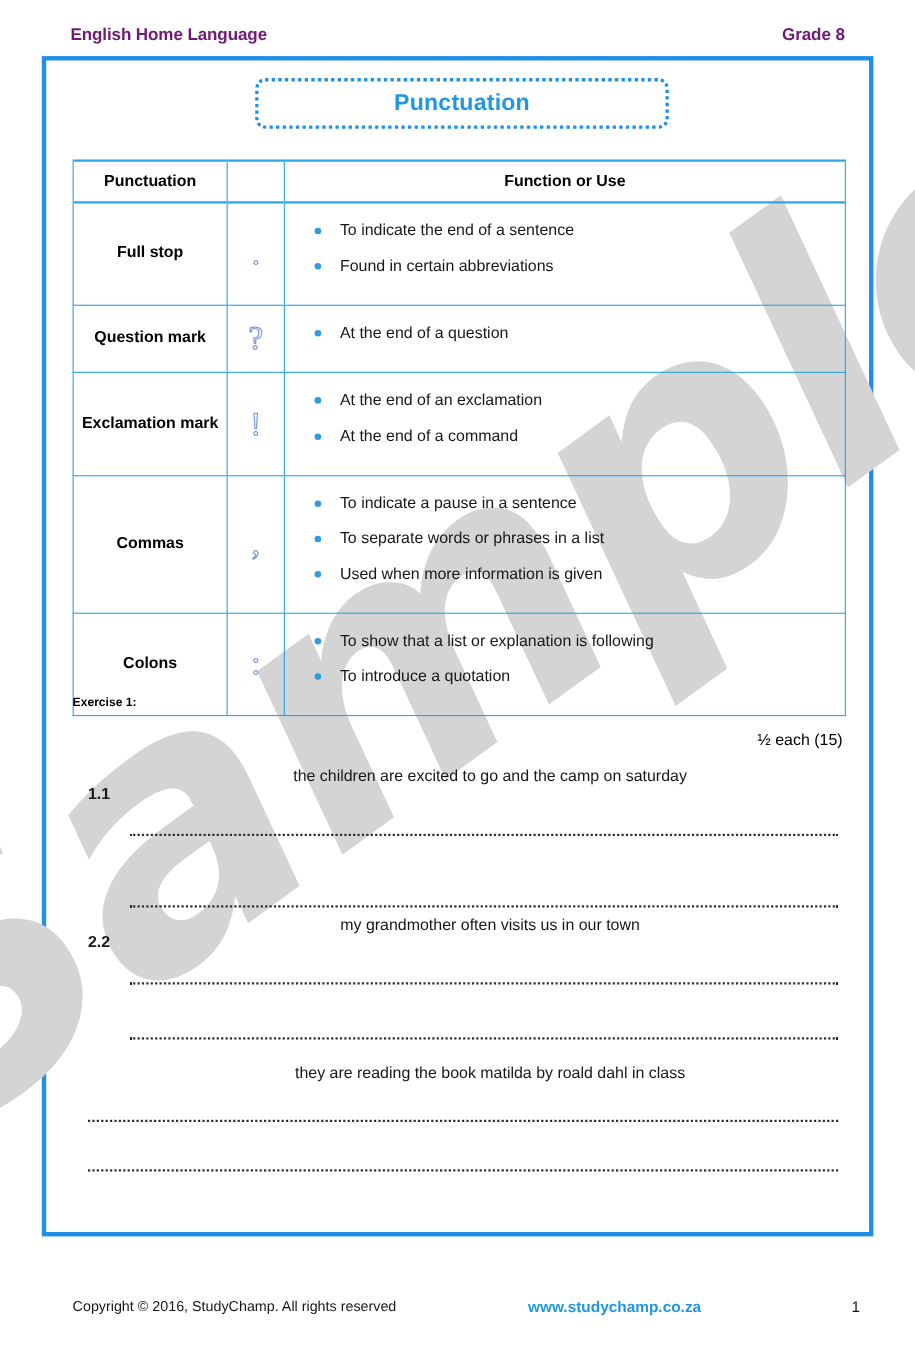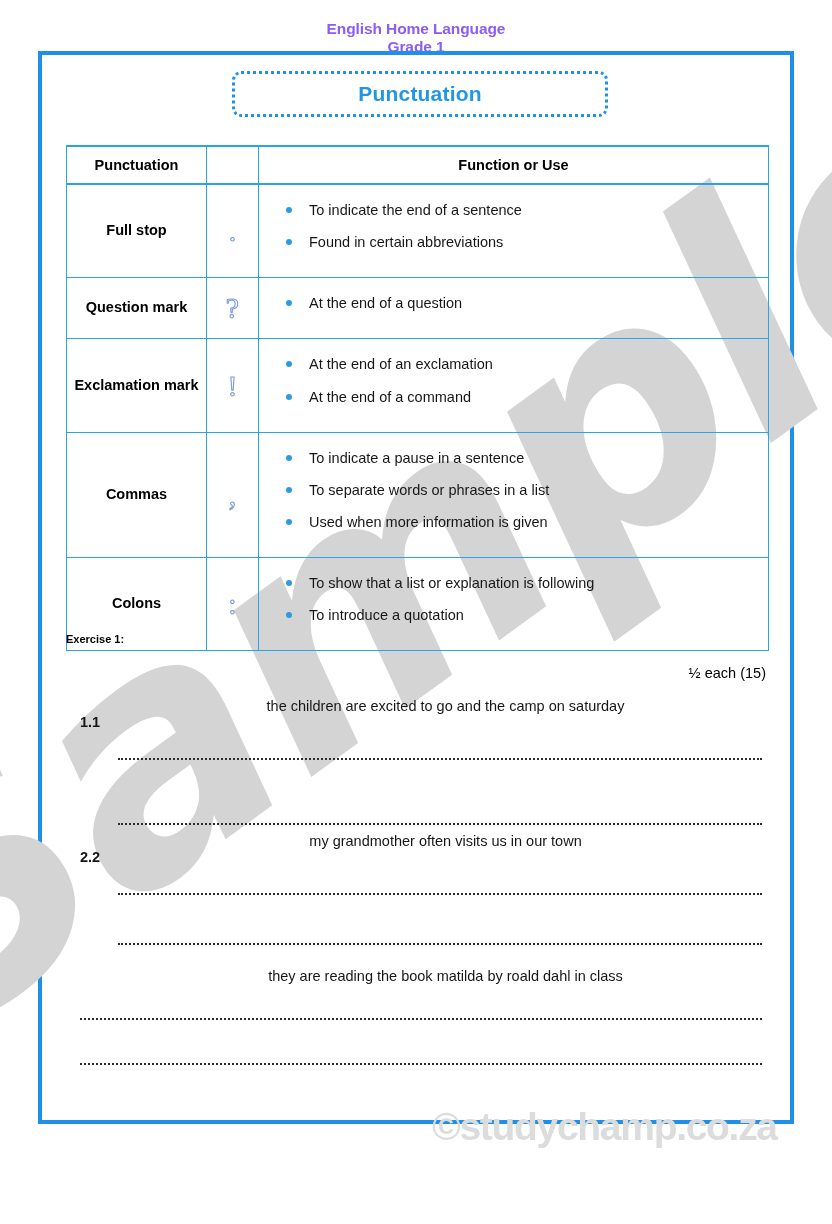--- a/index.html
+++ b/index.html
@@ -24,23 +24,22 @@
     position: absolute;
     top: 20px;
     left: 64px;
     right: 64px;
     height: 24px;
     display: flex;
     align-items: center;
     justify-content: space-between;
     font-size: 15.5px;
     font-weight: bold;
-    color: #8b5cf6;
+    color: #701a75;
     letter-spacing: -0.1px;
-    flex-direction: column;
   }
 
   
   .frame {
     position: absolute;
     left: 38px;
     top: 51px;
     width: 756px;
     height: 1073px;
     border: 4px solid #1E90E8;
@@ -259,21 +258,21 @@
     color: #171717;
   }
 </style>
 </head>
 <body>
 
 <div class="page">
 
   <div class="doc-header">
     <span>English Home Language</span>
-    <span>Grade 1</span>
+    <span>Grade 8</span>
   </div>
 
   <div class="frame"></div>
 
   <div class="wm-sample">Sample</div>
 
   <div class="title-box">
     <span class="title-text">Punctuation</span>
   </div>
 
@@ -362,16 +361,20 @@
       <div class="question" style="top: 968px;">
         <div class="q-head">
           <span class="q-num"></span>
           <span class="q-text">they are reading the book matilda by roald dahl in class</span>
         </div>
         <div class="ans-line" style="position: absolute; left: 0px; right: 8px; top: 50px;"></div>
         <div class="ans-line" style="position: absolute; left: 0px; right: 8px; top: 95px;"></div>
       </div>
     </div>
 
-  <div class="wm-footer">©studychamp.co.za</div>
-
+
+  <div class="doc-footer">
+    <span class="copyright">Copyright © 2016, StudyChamp. All rights reserved</span>
+    <span class="site-link">www.studychamp.co.za</span>
+    <span class="page-num">1</span>
+  </div>
 
 </div>
 
 </body></html>

